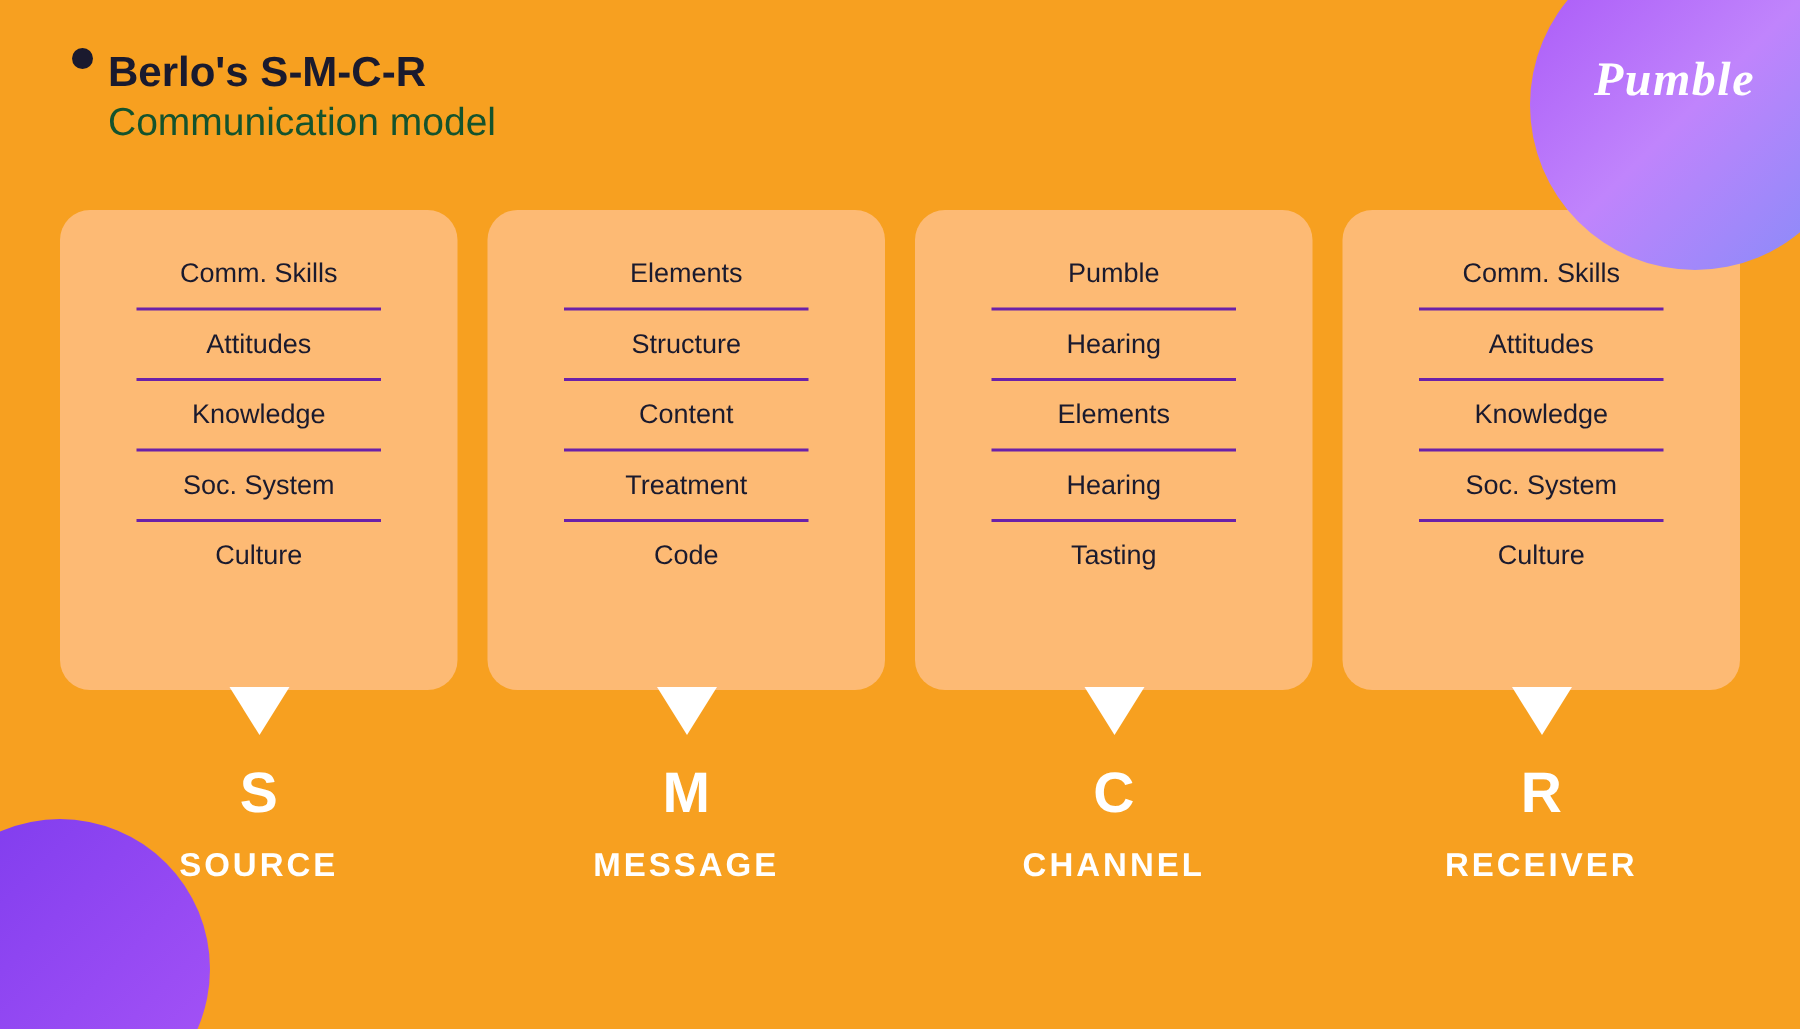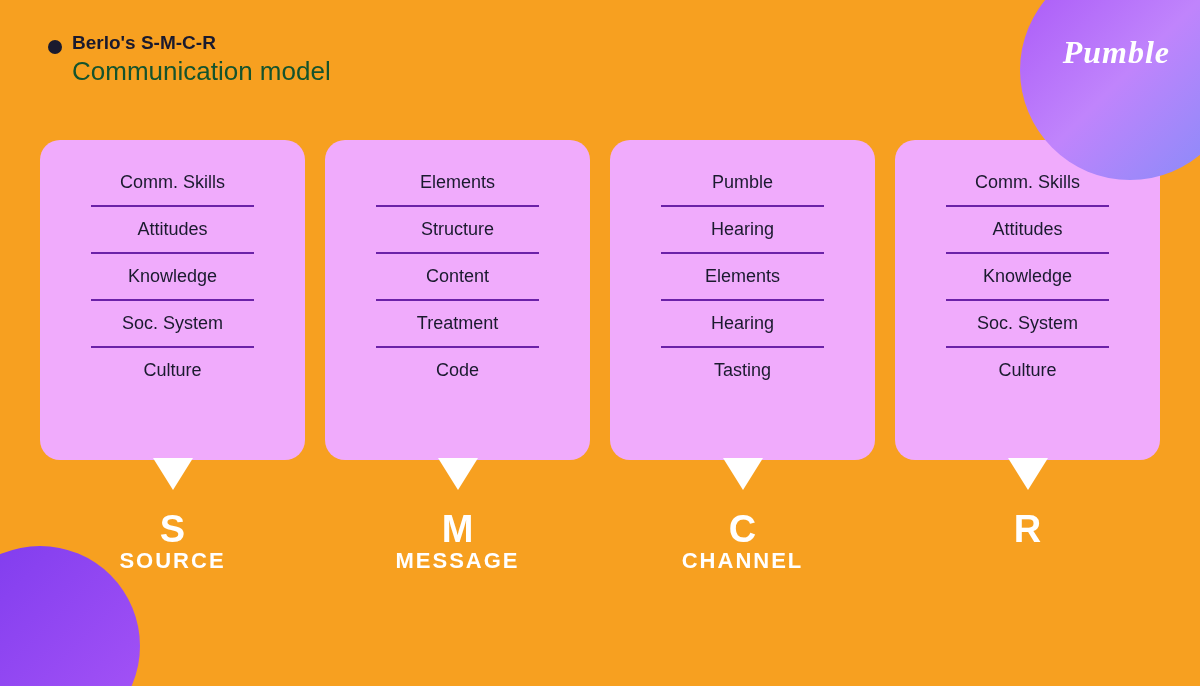--- a/index.html
+++ b/index.html
@@ -53,25 +53,25 @@
 
     
     .header {
       position: absolute;
       top: 32px;
       left: 48px;
       z-index: 5;
     }
 
     .header-title {
-      font-size: 19px;
+      font-size: 28px;
       font-weight: 900;
       color: #1a1a2e;
       display: flex;
-      align-items: flex-end;
+      align-items: flex-start;
       gap: 10px;
     }
 
     .header-bullet {
       width: 14px;
       height: 14px;
       background: #1a1a2e;
       border-radius: 50%;
       display: inline-block;
       flex-shrink: 0;
@@ -100,21 +100,21 @@
     
     .card-column {
       display: flex;
       flex-direction: column;
       align-items: center;
       flex: 1;
     }
 
     
     .bubble-card {
-      background: #f0abfc;
+      background: #fdba74;
       border-radius: 20px;
       padding: 20px 16px 20px 16px;
       width: 100%;
       position: relative;
       min-height: 320px;
     }
 
     
     .bubble-card::after {
       content: '';
@@ -157,21 +157,21 @@
       font-weight: 900;
       display: block;
       line-height: 1;
     }
 
     .card-label-word {
       font-size: 22px;
       font-weight: 900;
       display: block;
       letter-spacing: 2px;
-      margin-top: 0;
+      margin-top: 16px;
     }
   </style>
 </head>
 <body>
 
 <div class="deco-circle-top-right"></div>
 <div class="deco-circle-bottom-left"></div>
 
 <div class="logo">
   <span>Pumble</span>
@@ -244,15 +244,16 @@
         <div class="card-item">Attitudes</div>
         <hr class="card-divider">
         <div class="card-item">Knowledge</div>
         <hr class="card-divider">
         <div class="card-item">Soc. System</div>
         <hr class="card-divider">
         <div class="card-item">Culture</div>
       </div>
       <div class="card-label">
         <span class="card-label-letter">R</span>
+        <span class="card-label-word">RECEIVER</span>
       </div>
     </div>
   </div>
 
 </body></html>

